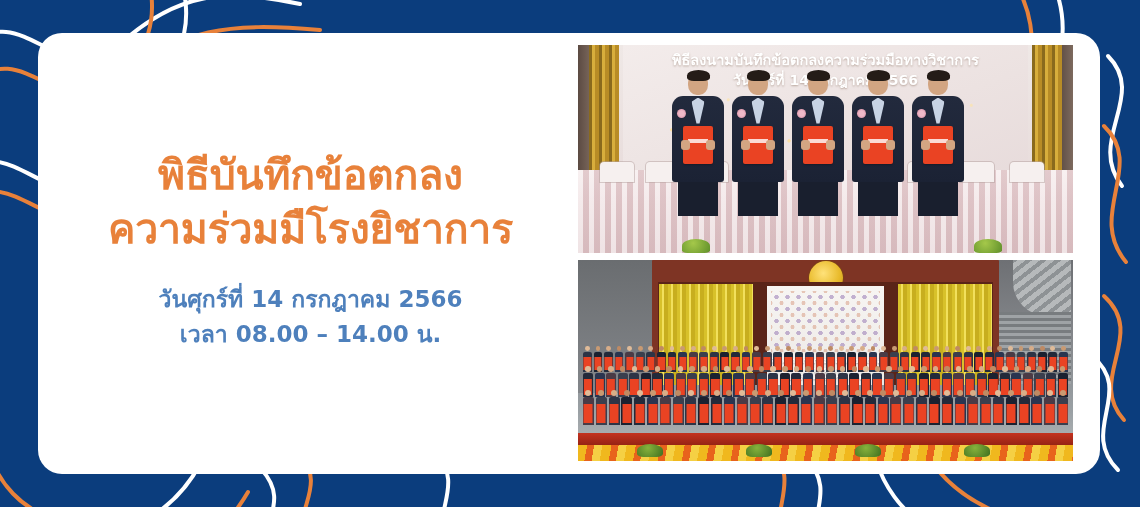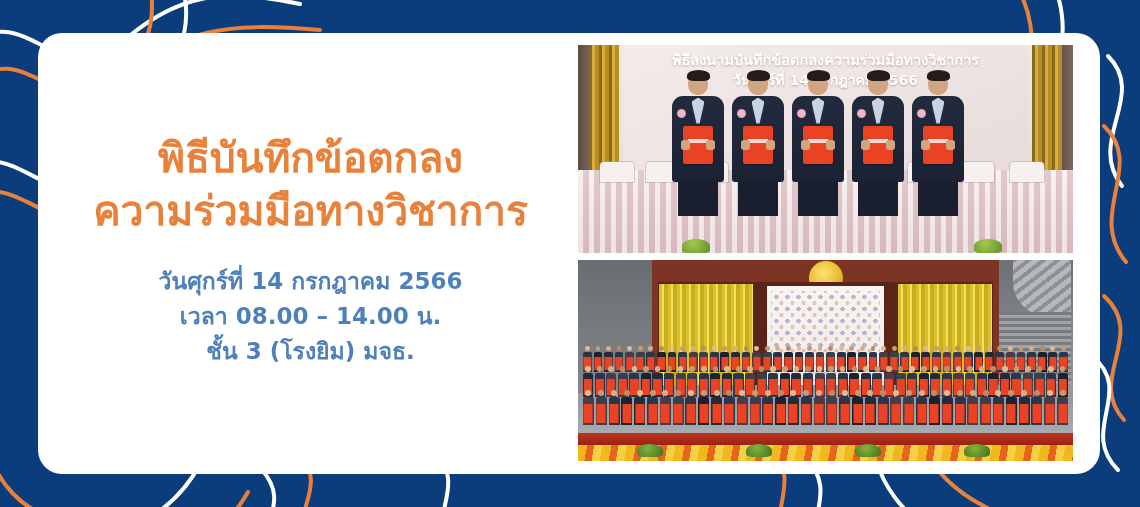--- a/index.html
+++ b/index.html
@@ -376,27 +376,26 @@
       <path d="M920 444 A 150 150 0 0 0 1078 520" stroke="#E8813A" stroke-width="4"></path>
     </g>
   </svg>
 
   <div id="card">
 
     <div id="text-col">
 
       <div id="title-block">
         <span class="tline">พิธีบันทึกข้อตกลง</span>
-        <span class="tline">ความร่วมมือทางวิชาการ</span>
+        <span class="tline">ความร่วมมืโรงยิชาการ</span>
       </div>
 
       <div id="detail-block">
         <span class="dline">วันศุกร์ที่ 14 กรกฎาคม 2566</span>
         <span class="dline">เวลา 08.00 – 14.00 น.</span>
-        <span class="dline">ชั้น 3 (โรงยิม) มจธ.</span>
       </div>
 
     </div>
 
     <div id="photo-col">
 
       <div class="photo" id="photo-top">
         <div class="hall-wall"></div>
         <div class="edge-dark-l"></div>
         <div class="edge-dark-r"></div>

